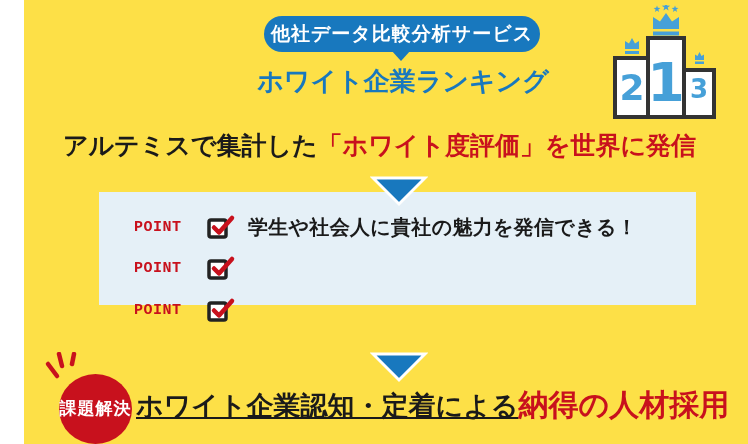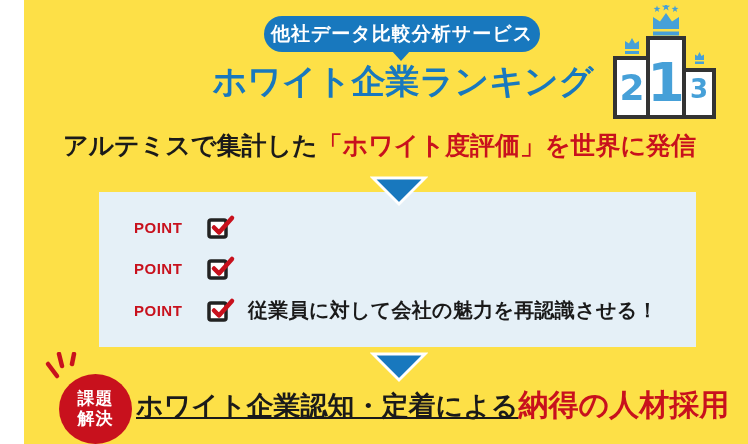--- a/index.html
+++ b/index.html
@@ -20,55 +20,55 @@
     font-weight:bold;font-size:19px;letter-spacing:1px;
     display:flex;align-items:center;justify-content:center;
   }
   .bubble-tail{
     position:absolute;left:367px;top:50px;width:0;height:0;
     border-left:10px solid transparent;border-right:10px solid transparent;
     border-top:11px solid var(--blue);
   }
   .main-title{
     position:absolute;left:184px;top:61px;width:390px;text-align:center;
-    font-size:34px;line-height:40px;font-weight:bold;color:var(--blue);
+    font-size:26px;line-height:40px;font-weight:bold;color:var(--blue);
     white-space:nowrap;
   }
   .podium{position:absolute;left:586px;top:5px;}
   .podium text{font-family:"DejaVu Sans","Liberation Sans",sans-serif;font-weight:bold;}
 
   
   .subtitle{
     position:absolute;left:0;top:129px;width:711px;text-align:center;
     font-size:25px;font-weight:bold;color:var(--dark);white-space:nowrap;
   }
   .subtitle .red{color:var(--red);}
 
   
   .arrow{position:absolute;left:346px;z-index:2;}
   .arrow.first{top:175px;}
   .arrow.second{top:351px;}
 
   
-  .point-box{position:absolute;left:75px;top:192px;width:597px;height:155px;background:var(--box-bg);}
+  .point-box{position:absolute;left:75px;top:192px;width:597px;height:113px;background:var(--box-bg);font-family:Liberation Mono, monospace;}
   .point-row{position:absolute;left:35px;height:30px;display:flex;align-items:center;white-space:nowrap;}
   .point-row.r0{top:20px;}
   .point-row.r1{top:61px;}
   .point-row.r2{top:103px;}
   .point-label{color:var(--red);font-weight:bold;font-size:15px;letter-spacing:.5px;width:56px;}
   .point-check{margin:0 12px 0 16px;flex:0 0 auto;}
   .point-text{font-size:20px;font-weight:bold;color:var(--dark);letter-spacing:.3px;}
 
   
   .sparkle{position:absolute;left:20px;top:352px;}
   .solve-badge{
     position:absolute;left:35px;top:374px;width:73px;height:70px;
     background:var(--red);border-radius:50%;color:#fff;font-weight:bold;
     font-size:17px;line-height:1.2;letter-spacing:1px;
-    display:flex;flex-direction:column;align-items:center;justify-content:center;
+    display:flex;flex-direction:row;align-items:center;justify-content:center;
   }
   .conclusion{
     position:absolute;left:112px;top:382px;line-height:46px;white-space:nowrap;
   }
   .conclusion .black{font-size:27px;font-weight:bold;color:var(--dark);text-decoration:underline;}
   .conclusion .red{font-size:30px;font-weight:bold;color:var(--red);}
 </style>
 </head>
 <body>
 
@@ -122,37 +122,37 @@
   </svg>
 
   <div class="point-box">
 
     <div class="point-row r0">
       <span class="point-label">POINT</span>
       <svg class="point-check" width="30" height="26" viewBox="0 0 30 26">
         <rect x="3" y="6" width="17" height="17" rx="2" fill="#ffffff" stroke="#222222" stroke-width="3.5"></rect>
         <path d="M8,13.5 L13,18.5 L26,4" fill="none" stroke="#c8111d" stroke-width="4.5" stroke-linecap="round" stroke-linejoin="round"></path>
       </svg>
+      <span class="point-text">学生や社会人に貴社の魅力を発信できる！</span>
     </div>
 
     <div class="point-row r1">
       <span class="point-label">POINT</span>
       <svg class="point-check" width="30" height="26" viewBox="0 0 30 26">
         <rect x="3" y="6" width="17" height="17" rx="2" fill="#ffffff" stroke="#222222" stroke-width="3.5"></rect>
         <path d="M8,13.5 L13,18.5 L26,4" fill="none" stroke="#c8111d" stroke-width="4.5" stroke-linecap="round" stroke-linejoin="round"></path>
       </svg>
     </div>
 
     <div class="point-row r2">
       <span class="point-label">POINT</span>
       <svg class="point-check" width="30" height="26" viewBox="0 0 30 26">
         <rect x="3" y="6" width="17" height="17" rx="2" fill="#ffffff" stroke="#222222" stroke-width="3.5"></rect>
         <path d="M8,13.5 L13,18.5 L26,4" fill="none" stroke="#c8111d" stroke-width="4.5" stroke-linecap="round" stroke-linejoin="round"></path>
       </svg>
-      <span class="point-text">従業員に対して会社の魅力を再認識させる！</span>
     </div>
 
   </div>
 
   <svg class="arrow second" width="58" height="32" viewBox="0 0 58 32">
     <polygon points="3,3 55,3 29,29" fill="#1878be" stroke="#ffffff" stroke-width="3"></polygon>
   </svg>
 
   <svg class="sparkle" width="40" height="34" viewBox="0 0 40 34">
     <g stroke="#c8111d" stroke-width="4.5" stroke-linecap="round">

